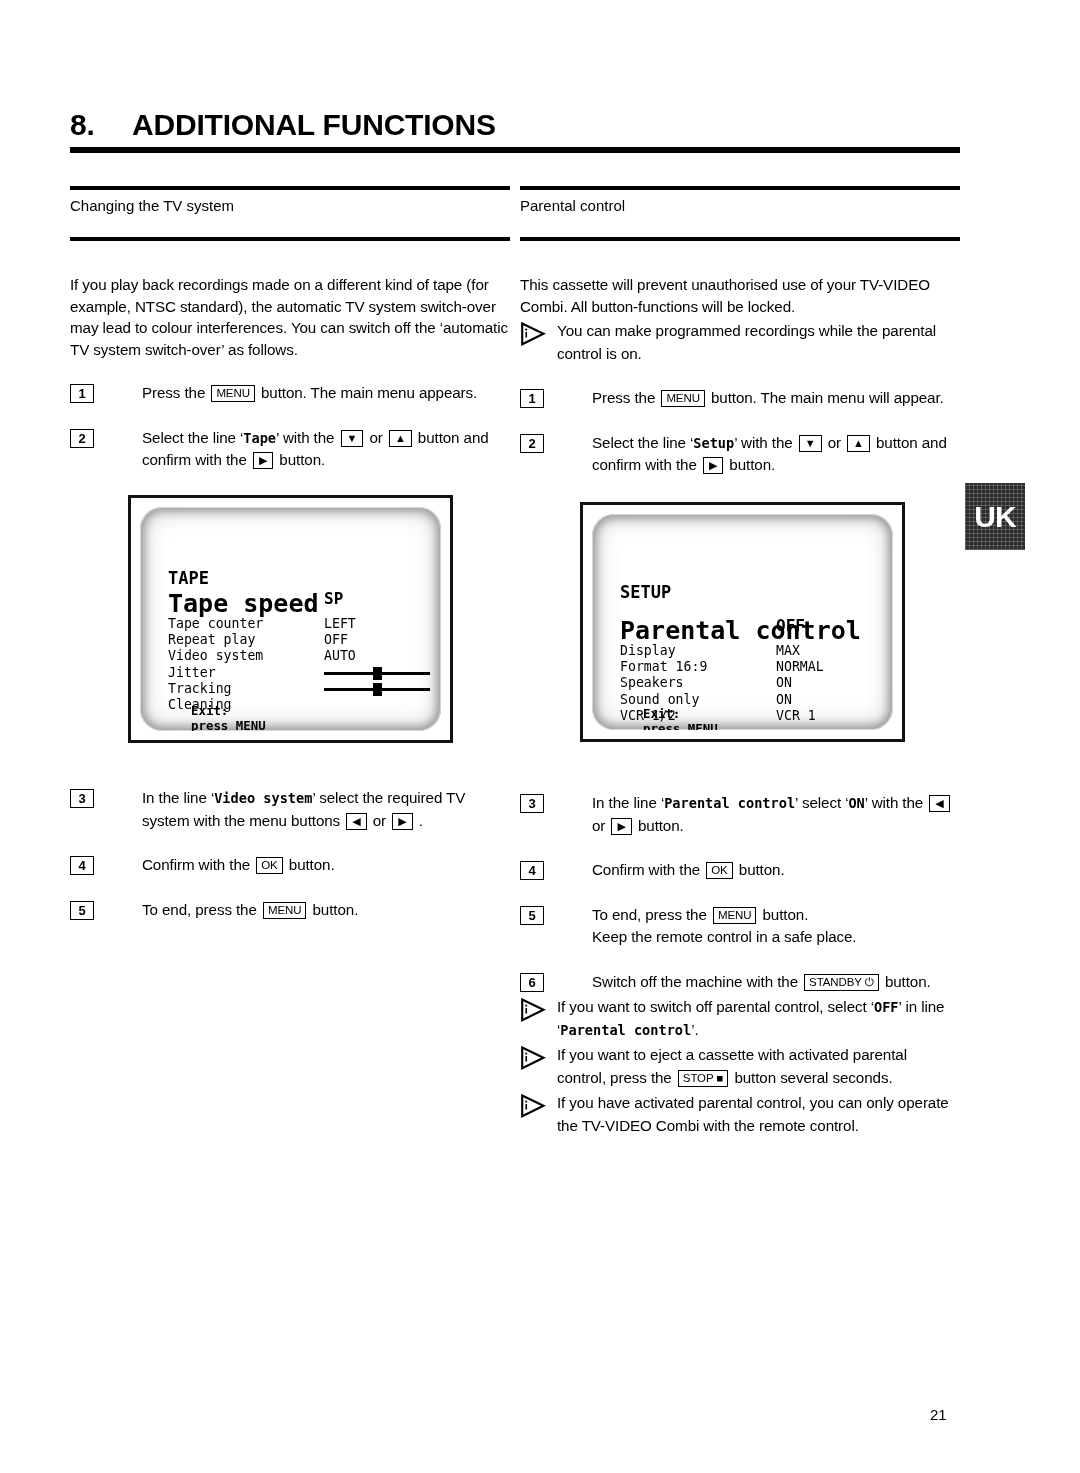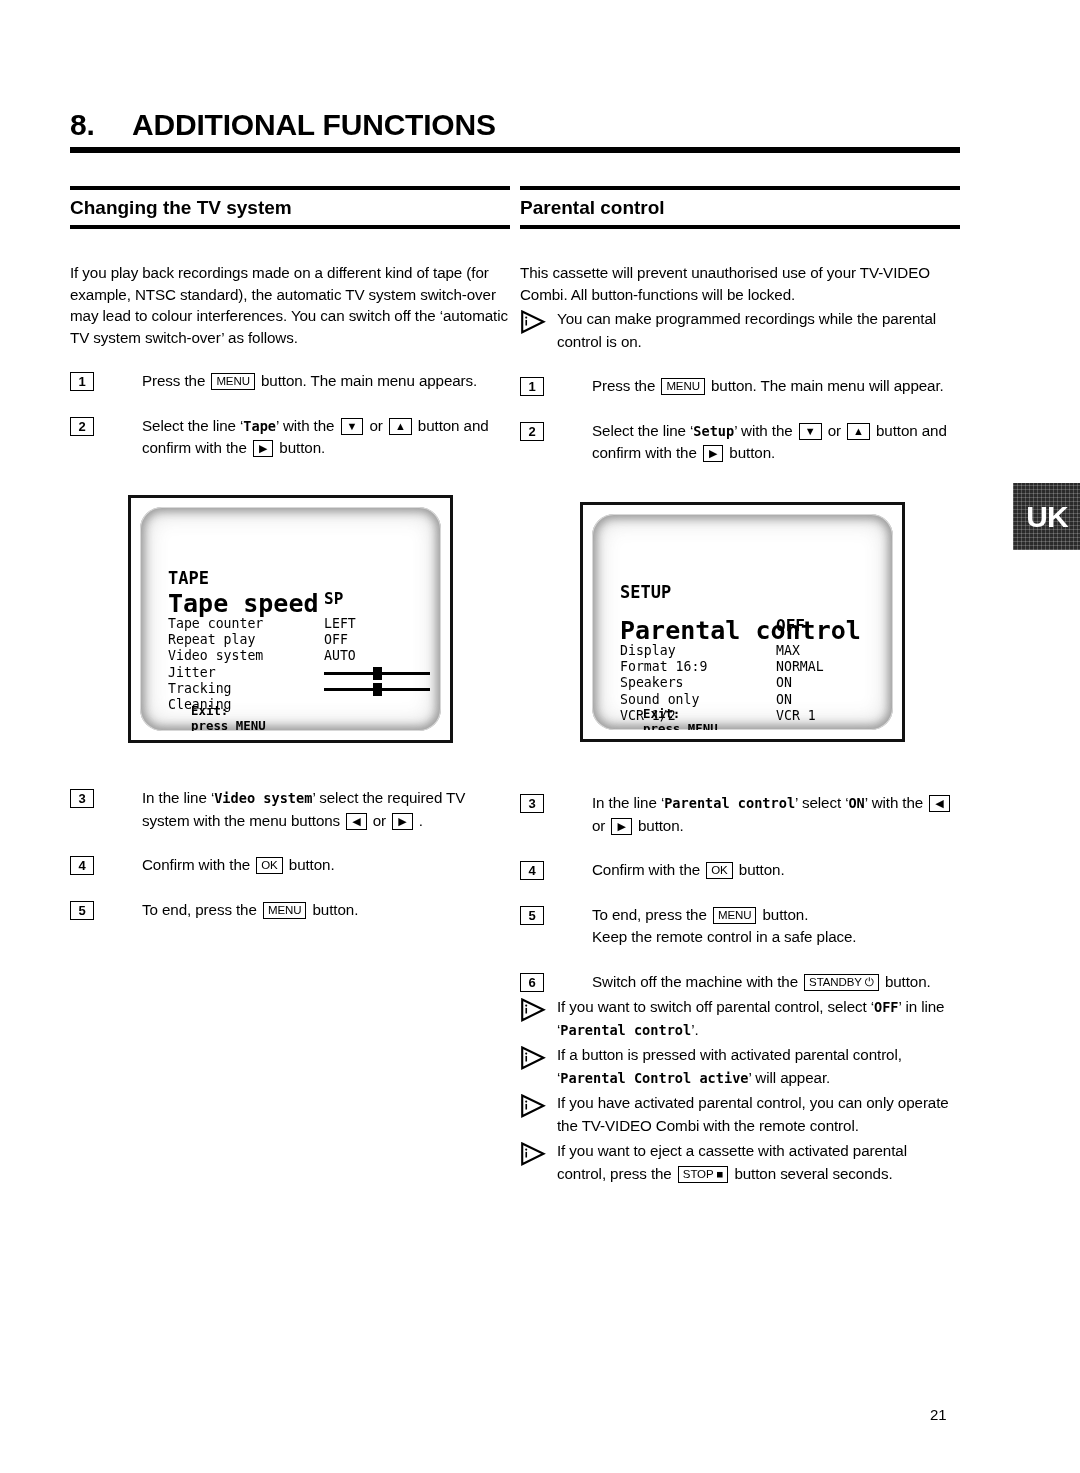--- a/index.html
+++ b/index.html
@@ -26,22 +26,22 @@
   .chapter-num { width:62px; flex:0 0 62px; }
   .chapter-title { font-size:30px; font-weight:bold; }
   .rule-thick { height:6px; background:#000; margin-top:5px; }
 
   
   .col { position:absolute; top:186px; width:440px; }
   .col-left  { left:70px; }
   .col-right { left:520px; }
 
   .sec-head {
-    font-weight:bold; font-size:19px;
-    padding:7px 0 6px 0;
+    font-weight:normal; font-size:15px;
+    padding:7px 0 23px 0;
   }
   .sec-rule-top { height:4px; background:#000; }
   .sec-rule-bot { height:4px; background:#000; }
 
   .body-txt {
     font-size:15.2px; line-height:21.5px;
     margin-top:33px;
     letter-spacing:-0.1px;
   }
 
@@ -161,26 +161,26 @@
     position:absolute; top:7px; left:0; width:106px; height:3px; background:#000;
   }
   .slider .knob {
     position:absolute; top:2px; left:49px; width:9px; height:13px; background:#000;
   }
 
   
   .uk-tab {
     position:absolute;
     left:965px; top:483px;
-    width:68px; height:67px;
+    width:60px; height:67px;
     background:
       repeating-linear-gradient(0deg, rgba(255,255,255,0.20) 0 1px, rgba(0,0,0,0) 1px 4px),
       repeating-linear-gradient(90deg, rgba(255,255,255,0.20) 0 1px, rgba(0,0,0,0) 1px 4px),
       #2b2b2b;
-    display:flex; align-items:center; justify-content:center;margin-left:48px;
+    display:flex; align-items:center; justify-content:center;
   }
   .uk-tab span {
     color:#fff; font-weight:bold; font-size:30px; letter-spacing:-1px;
     font-family:"Liberation Sans", sans-serif;
   }
 
   
   .pageno {
     position:absolute; left:930px; top:1406px;
     font-size:15px;
@@ -349,42 +349,32 @@
           <div class="note-body"><span>If you want to switch off parental control, select ‘</span><span class="mono">OFF</span><span>’ in line ‘</span><span class="mono">Parental control</span><span>’.</span></div>
         </div>
         <div class="note">
           <span class="note-ico">
             <svg width="26" height="24" viewBox="0 0 26 24">
               <path d="M2.2 1.5 L23.5 11.8 L2.2 22.2 Z" fill="none" stroke="#000" stroke-width="2.1" stroke-linejoin="miter"></path>
               <circle cx="6.2" cy="7.6" r="1.05" fill="#000"></circle>
               <rect x="5.45" y="9.9" width="1.6" height="5.6" fill="#000"></rect>
             </svg>
           </span>
-          <div class="note-body"><span>If a button is pressed with activated parental control, ‘</span><span class="mono">Parental Control active</span><span>’ will appear.</span></div>
+          <div class="note-body"><span>If you want to eject a cassette with activated parental control, press the </span><span class="key">STOP ■</span><span> button several seconds.</span></div>
         </div>
         <div class="note">
           <span class="note-ico">
             <svg width="26" height="24" viewBox="0 0 26 24">
               <path d="M2.2 1.5 L23.5 11.8 L2.2 22.2 Z" fill="none" stroke="#000" stroke-width="2.1" stroke-linejoin="miter"></path>
               <circle cx="6.2" cy="7.6" r="1.05" fill="#000"></circle>
               <rect x="5.45" y="9.9" width="1.6" height="5.6" fill="#000"></rect>
             </svg>
           </span>
           <div class="note-body"><span>If you have activated parental control, you can only operate the TV-VIDEO Combi with the remote control.</span></div>
         </div>
-        <div class="note">
-          <span class="note-ico">
-            <svg width="26" height="24" viewBox="0 0 26 24">
-              <path d="M2.2 1.5 L23.5 11.8 L2.2 22.2 Z" fill="none" stroke="#000" stroke-width="2.1" stroke-linejoin="miter"></path>
-              <circle cx="6.2" cy="7.6" r="1.05" fill="#000"></circle>
-              <rect x="5.45" y="9.9" width="1.6" height="5.6" fill="#000"></rect>
-            </svg>
-          </span>
-          <div class="note-body"><span>If you want to eject a cassette with activated parental control, press the </span><span class="key">STOP ■</span><span> button several seconds.</span></div>
-        </div>
       </div>
   </div>
 
   <div class="uk-tab">
     <span>UK</span>
   </div>
 
   <div class="pageno">21</div>
 
 </div>

